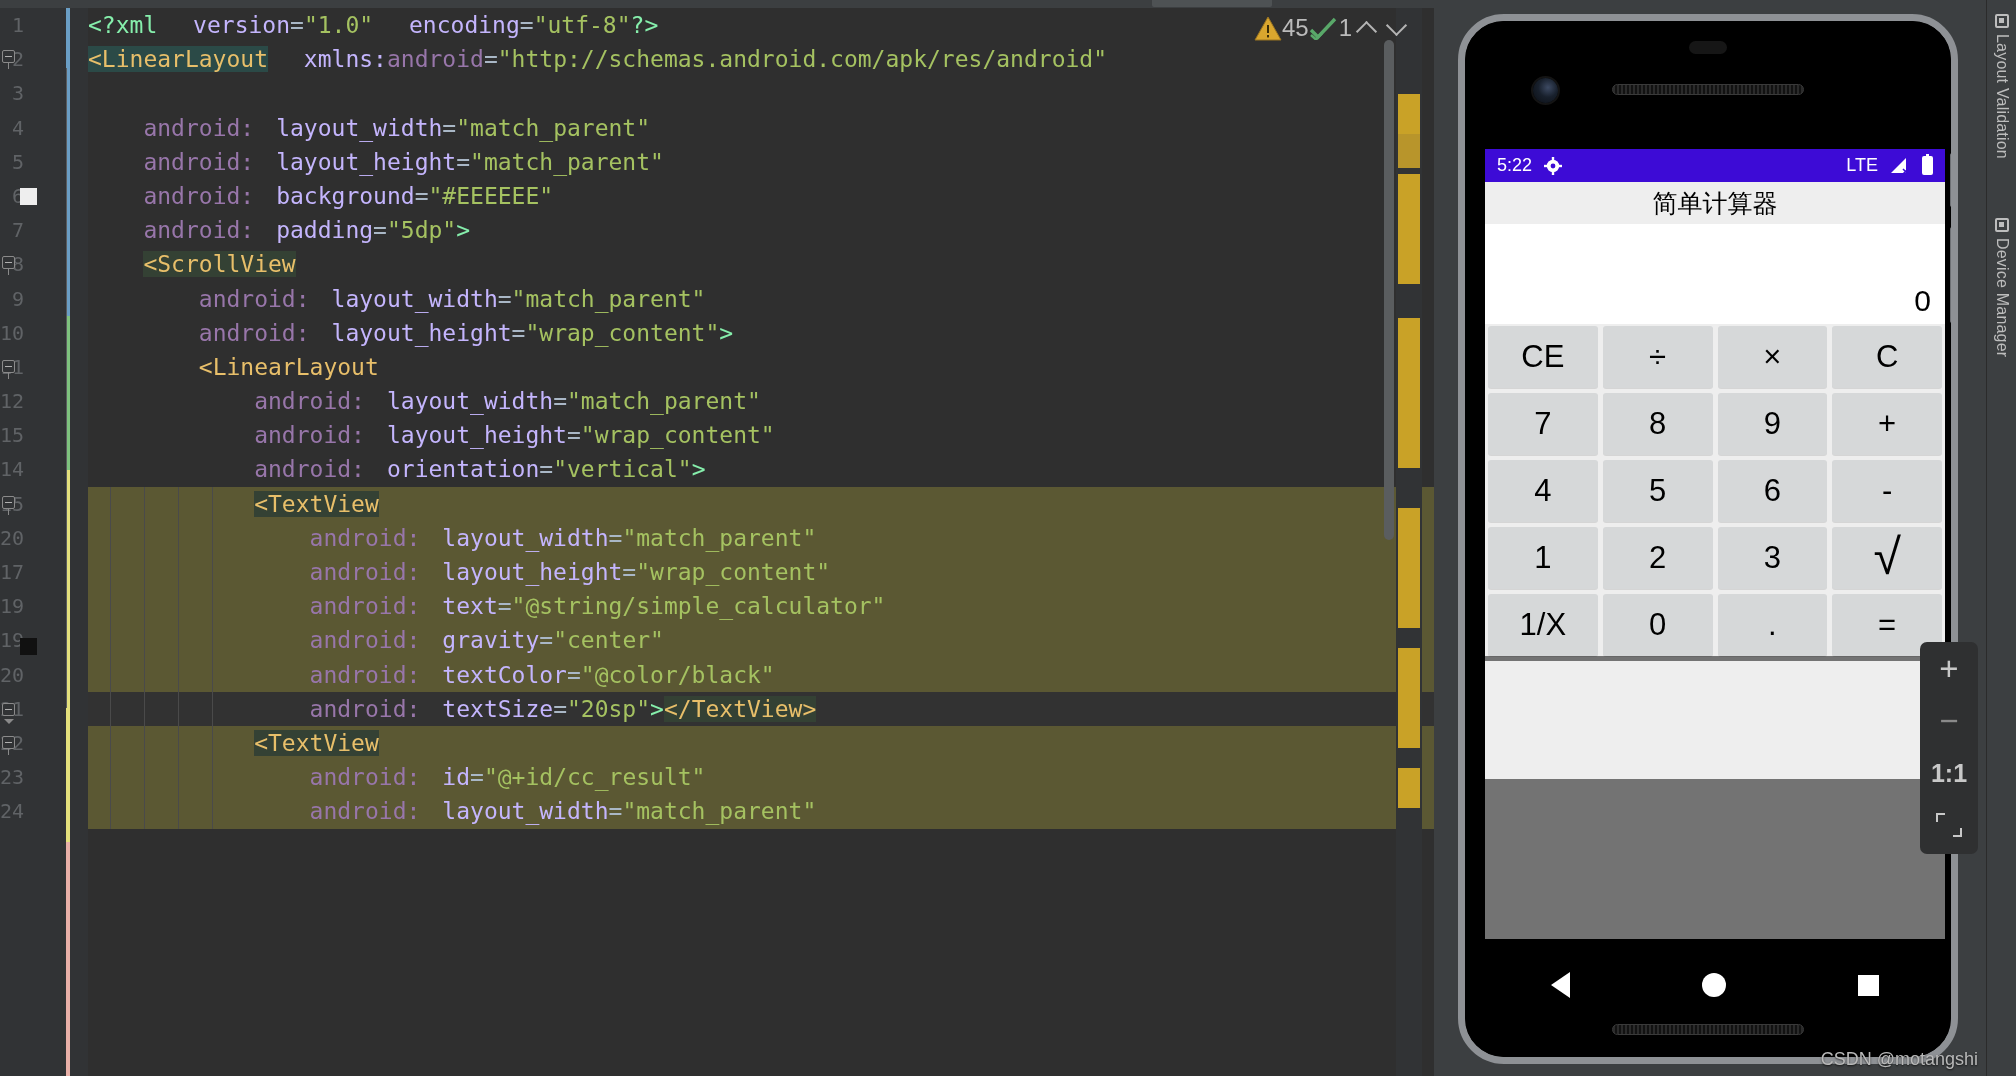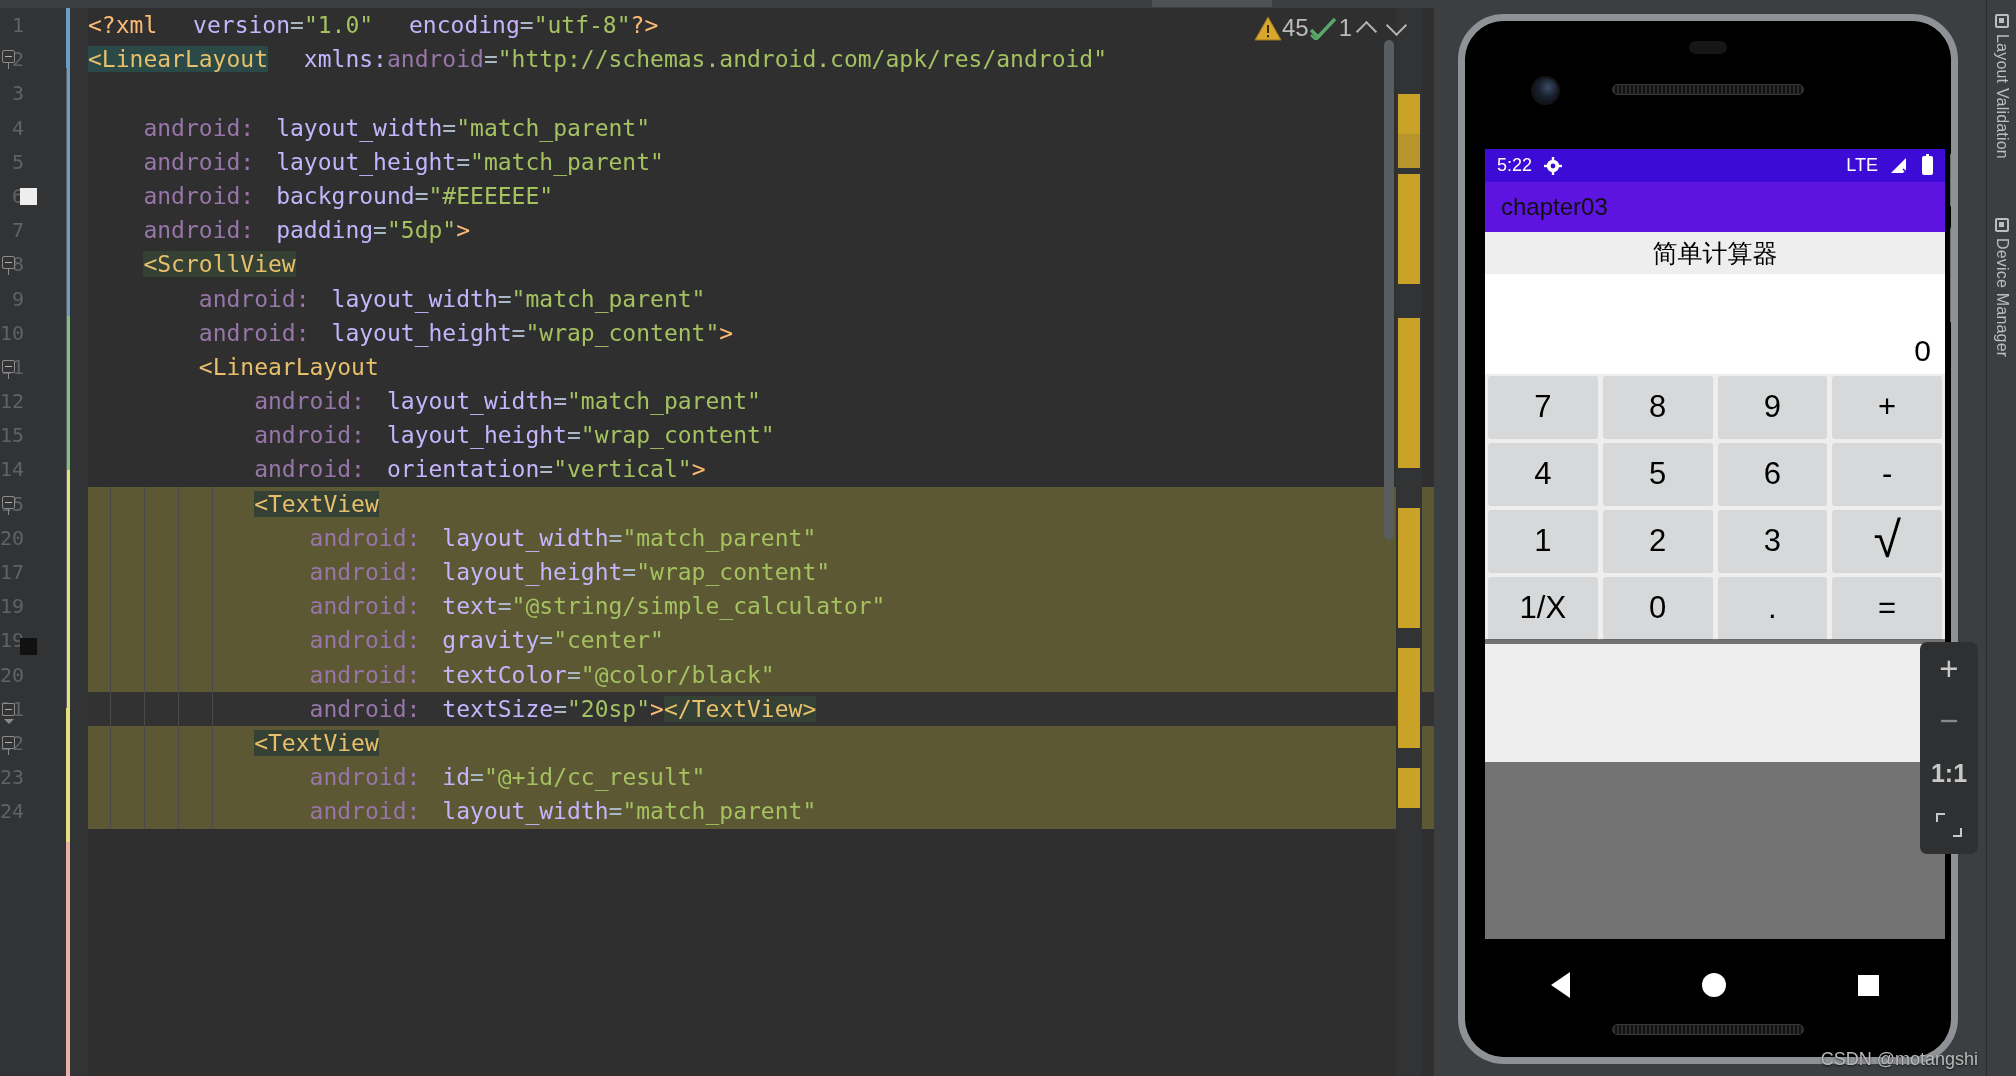--- a/index.html
+++ b/index.html
@@ -64,21 +64,21 @@
 
   
   .code {
     position: absolute; left: 88px; top: 8px; right: 0; bottom: 0;
     font-family: "DejaVu Sans Mono", monospace;
     font-size: 23px; line-height: 34.2px;
     white-space: pre;
     color: #a9b7c6;
   }
   .ln { position: relative; height: 34.2px; padding-left: 0px; }
-  .tok-punct { color: #fdba74; }
+  .tok-punct { color: #86efac; }
   .tok-tag   { color: #e8bf6a; text-align: center; }
   .tok-ns    { color: #9876aa; }
   .tok-str   { color: #a5c261; }
   .tok-plain { color: #a9b7c6; }
   .tok-white { color: #c4b5fd; margin-left: 22px; }
   .hl-tag { background: #344134; }
   .hl-tag2 { background: #2b4a47; }
 
   
   .ind-guide { position: absolute; width: 1px; background: #4a4a4a; }
@@ -390,33 +390,36 @@
               <span class="sig">
                 <svg width="20" height="18" viewBox="0 0 20 18">
                   <polygon points="1,16 16,16 16,1" fill="#fff"></polygon>
                   <path d="M13 12 L18 17 M18 12 L13 17" stroke="#3d0bd6" stroke-width="1.6"></path>
                 </svg>
               </span>
               <span class="batt"></span>
             </div>
           </div>
 
-          <div class="appbar">
-            <span>chapter03</span>
-          </div>
 
           <div class="calc-title">
             <span>简单计算器</span>
           </div>
 
           <div class="calc-result">
             <span>0</span>
           </div>
 
           <div class="keypad" id="keypad">
+              <div class="krow">
+                <button class="kbtn">CE</button>
+                <button class="kbtn">÷</button>
+                <button class="kbtn">×</button>
+                <button class="kbtn">C</button>
+              </div>
               <div class="krow">
                 <button class="kbtn">7</button>
                 <button class="kbtn">8</button>
                 <button class="kbtn">9</button>
                 <button class="kbtn">+</button>
               </div>
               <div class="krow">
                 <button class="kbtn">4</button>
                 <button class="kbtn">5</button>
                 <button class="kbtn">6</button>

